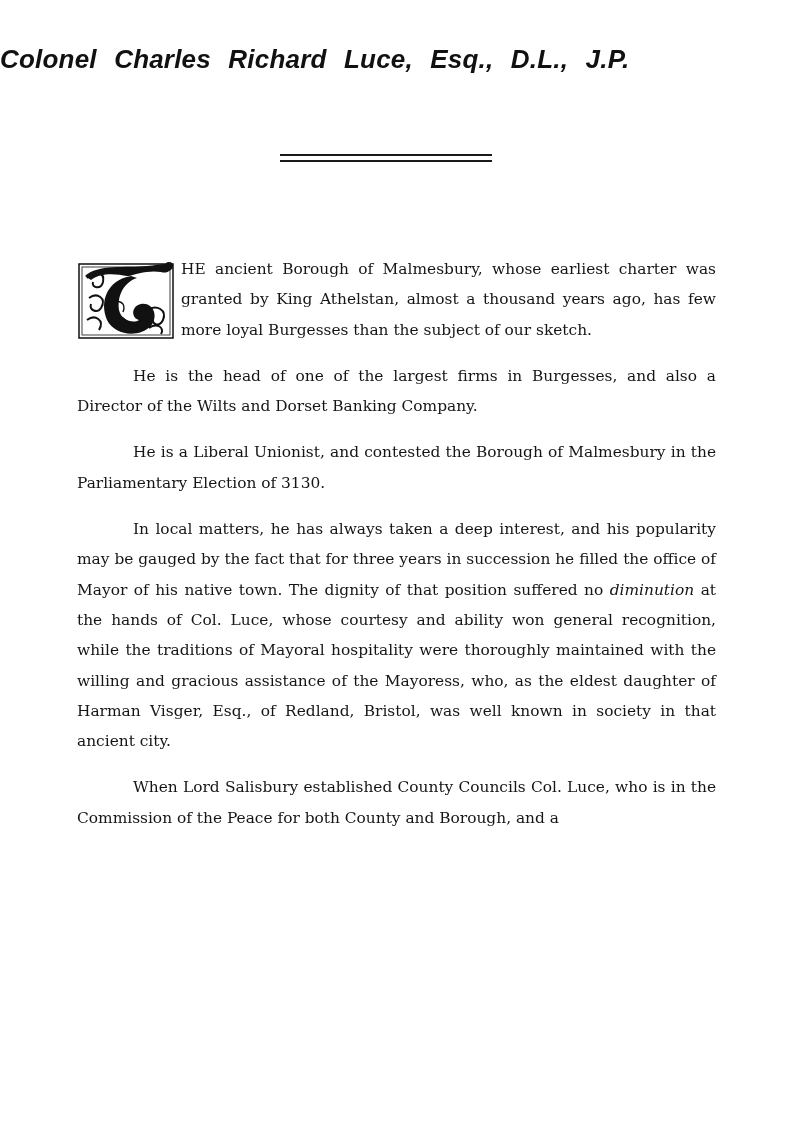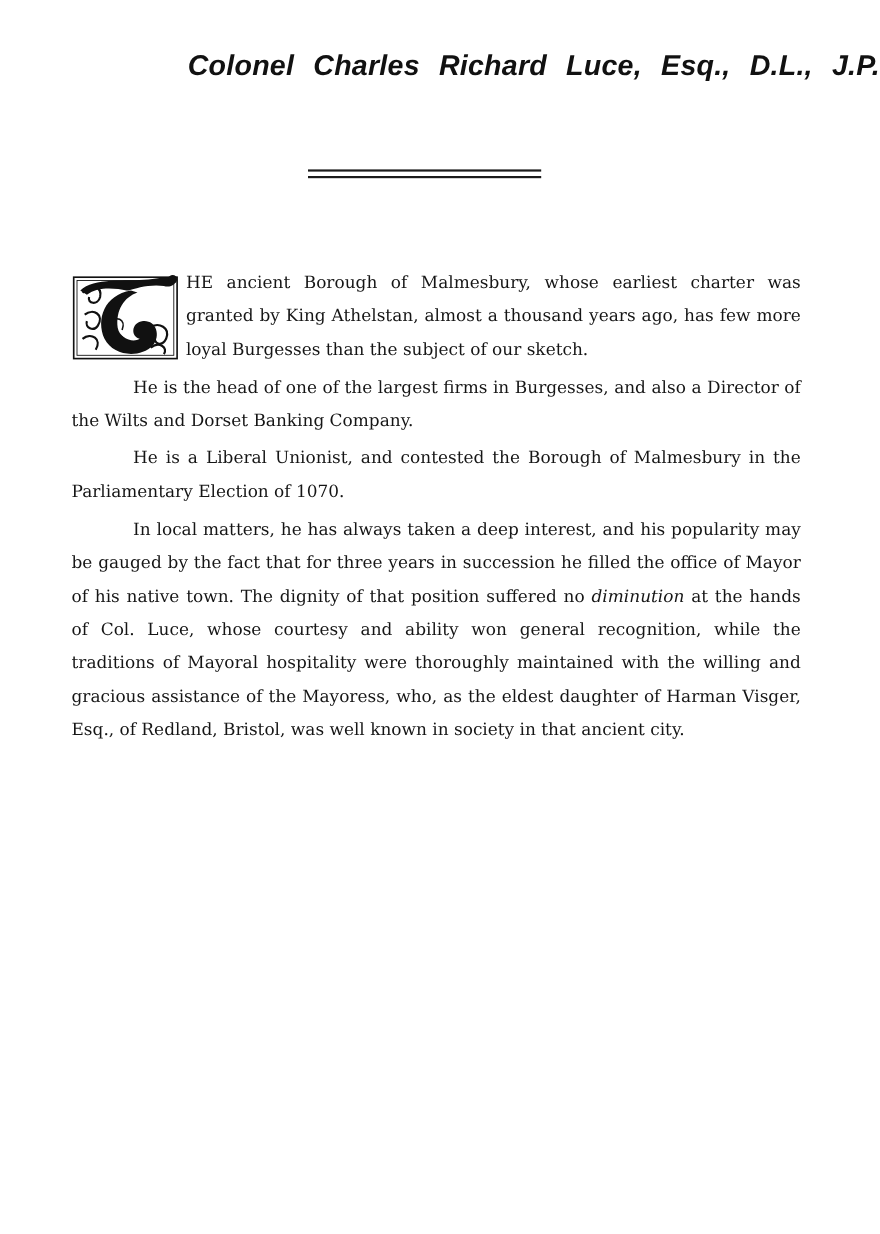--- a/index.html
+++ b/index.html
@@ -13,21 +13,21 @@
       position: relative;
       overflow: hidden;
       color: #111111;
       font-family: "DejaVu Serif", "Liberation Serif", serif;
     }
     .title {
       position: absolute;
       left: 0;
       top: 44px;
       width: 800px;
-      text-align: right;
+      text-align: left;
       font-family: "Liberation Sans", "DejaVu Sans", sans-serif;
       font-style: italic;
       font-weight: bold;
       font-size: 26px;
       letter-spacing: 0.2px;
       word-spacing: 10px;
       color: #111111;
     }
     .divider {
       position: absolute;
@@ -50,21 +50,21 @@
       position: absolute;
       left: 61px;
       top: 238px;
       width: 671px;
       font-size: 15.4px;
       line-height: 30.3px;
       text-align: justify;
       color: #151515;
     }
     .body-text p {
-      margin: 4px;
+      margin: 16px;
       text-indent: 56px;
     }
     .body-text p.first {
       text-indent: 0;
     }
     .dropcap {
       float: left;
       width: 98px;
       height: 82px;
       margin: 4px 6px 0 0;
@@ -104,15 +104,16 @@
         <path d="M36 62 C 42 56, 52 60, 48 70" fill="none" stroke="#111" stroke-width="1.5"></path>
 
         <path d="M8 18 C 20 6, 50 10, 70 8 C 82 7, 90 4, 94 8 C 96 12, 90 16, 84 14 C 72 12, 58 16, 52 18 L 50 18 C 40 16, 24 14, 14 22 Z" fill="#111"></path>
         <circle cx="92" cy="8" r="4" fill="#111"></circle>
 
         <path d="M54 18 C 30 22, 22 44, 30 62 C 38 78, 62 80, 74 68 C 82 58, 76 44, 64 46 C 54 48, 54 60, 62 62 C 56 66, 44 62, 42 52 C 40 36, 48 24, 60 20 Z" fill="#111"></path>
       </svg>
     </span><span>HE ancient Borough of Malmesbury, whose earliest charter was granted by King Athelstan, almost a thousand years ago, has few more loyal Burgesses than the subject of our sketch.</span>
   </p>
   <p>He is the head of one of the largest firms in Burgesses, and also a Director of the Wilts and Dorset Banking Company.</p>
-  <p>He is a Liberal Unionist, and contested the Borough of Malmesbury in the Parliamentary Election of 1070.</p>
+  <p>He is a Liberal Unionist, and contested the Borough of Malmesbury in the Parliamentary Election of 3130.</p>
   <p><span>In local matters, he has always taken a deep interest, and his popularity may be gauged by the fact that for three years in succession he filled the office of Mayor of his native town. The dignity of that position suffered no </span><em class="diminution">diminution</em><span> at the hands of Col. Luce, whose courtesy and ability won general recognition, while the traditions of Mayoral hospitality were thoroughly maintained with the willing and gracious assistance of the Mayoress, who, as the eldest daughter of Harman Visger, Esq., of Redland, Bristol, was well known in society in that ancient city.</span></p>
+  <p>When Lord Salisbury established County Councils Col. Luce, who is in the Commission of the Peace for both County and Borough, and a</p>
 </div>
 
 </body></html>

